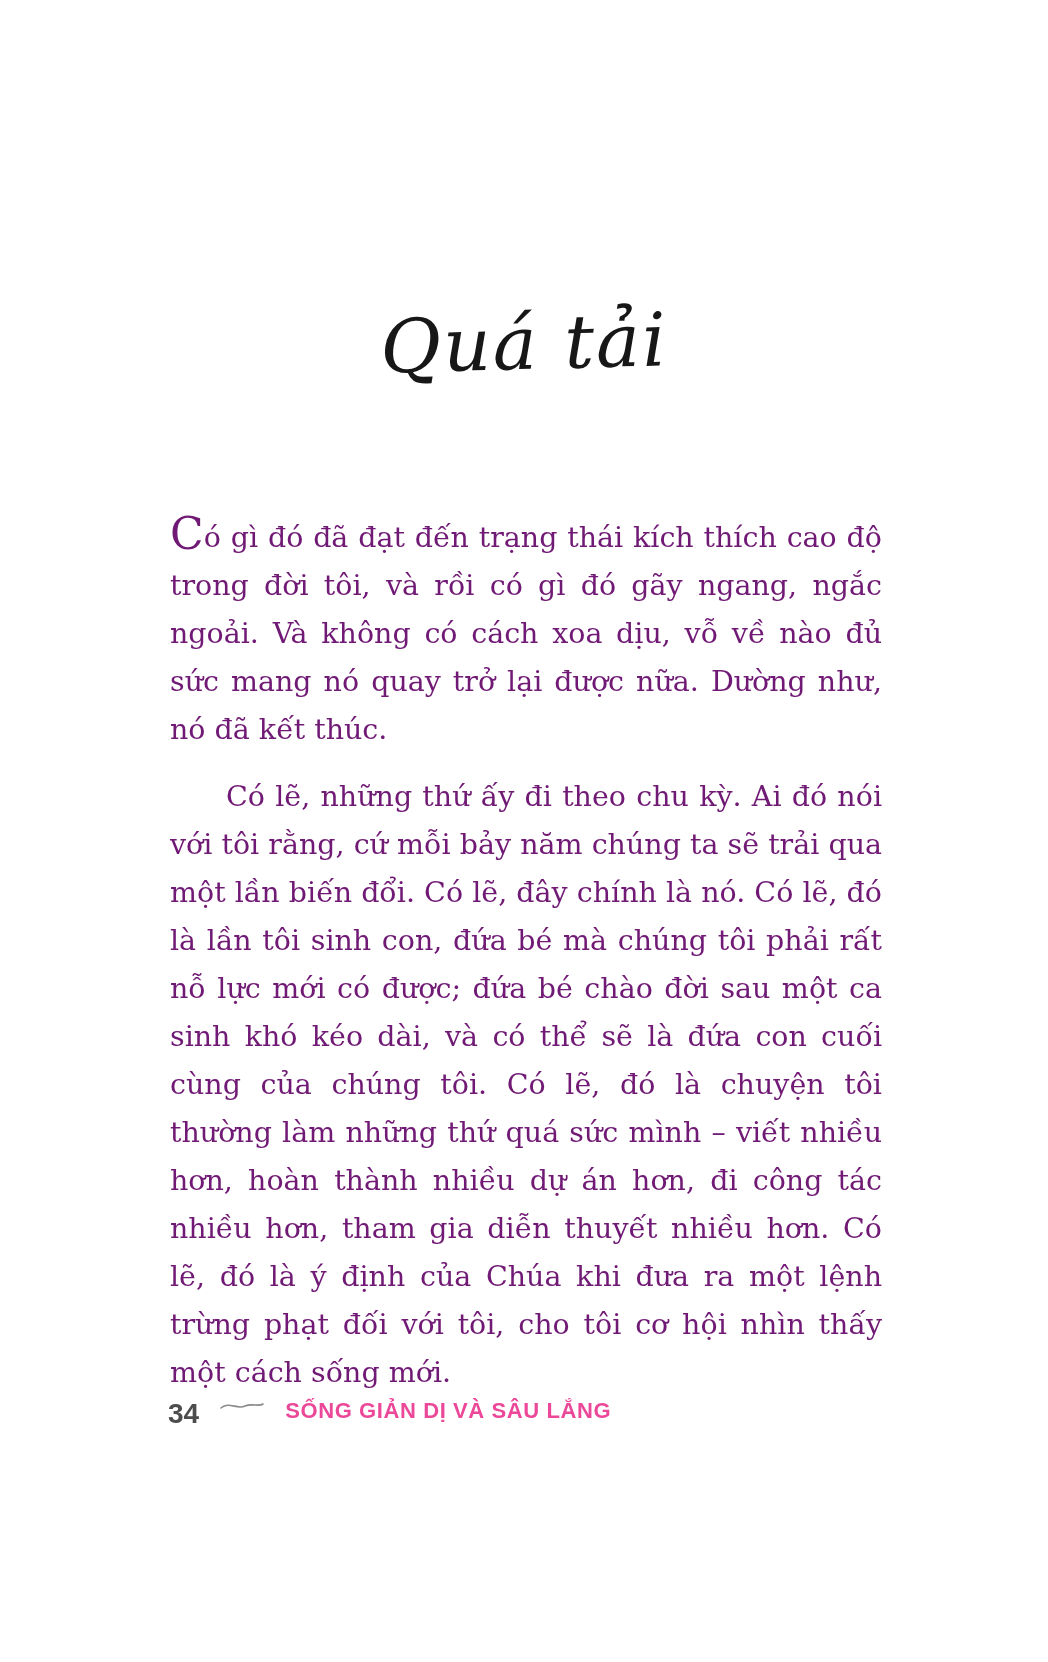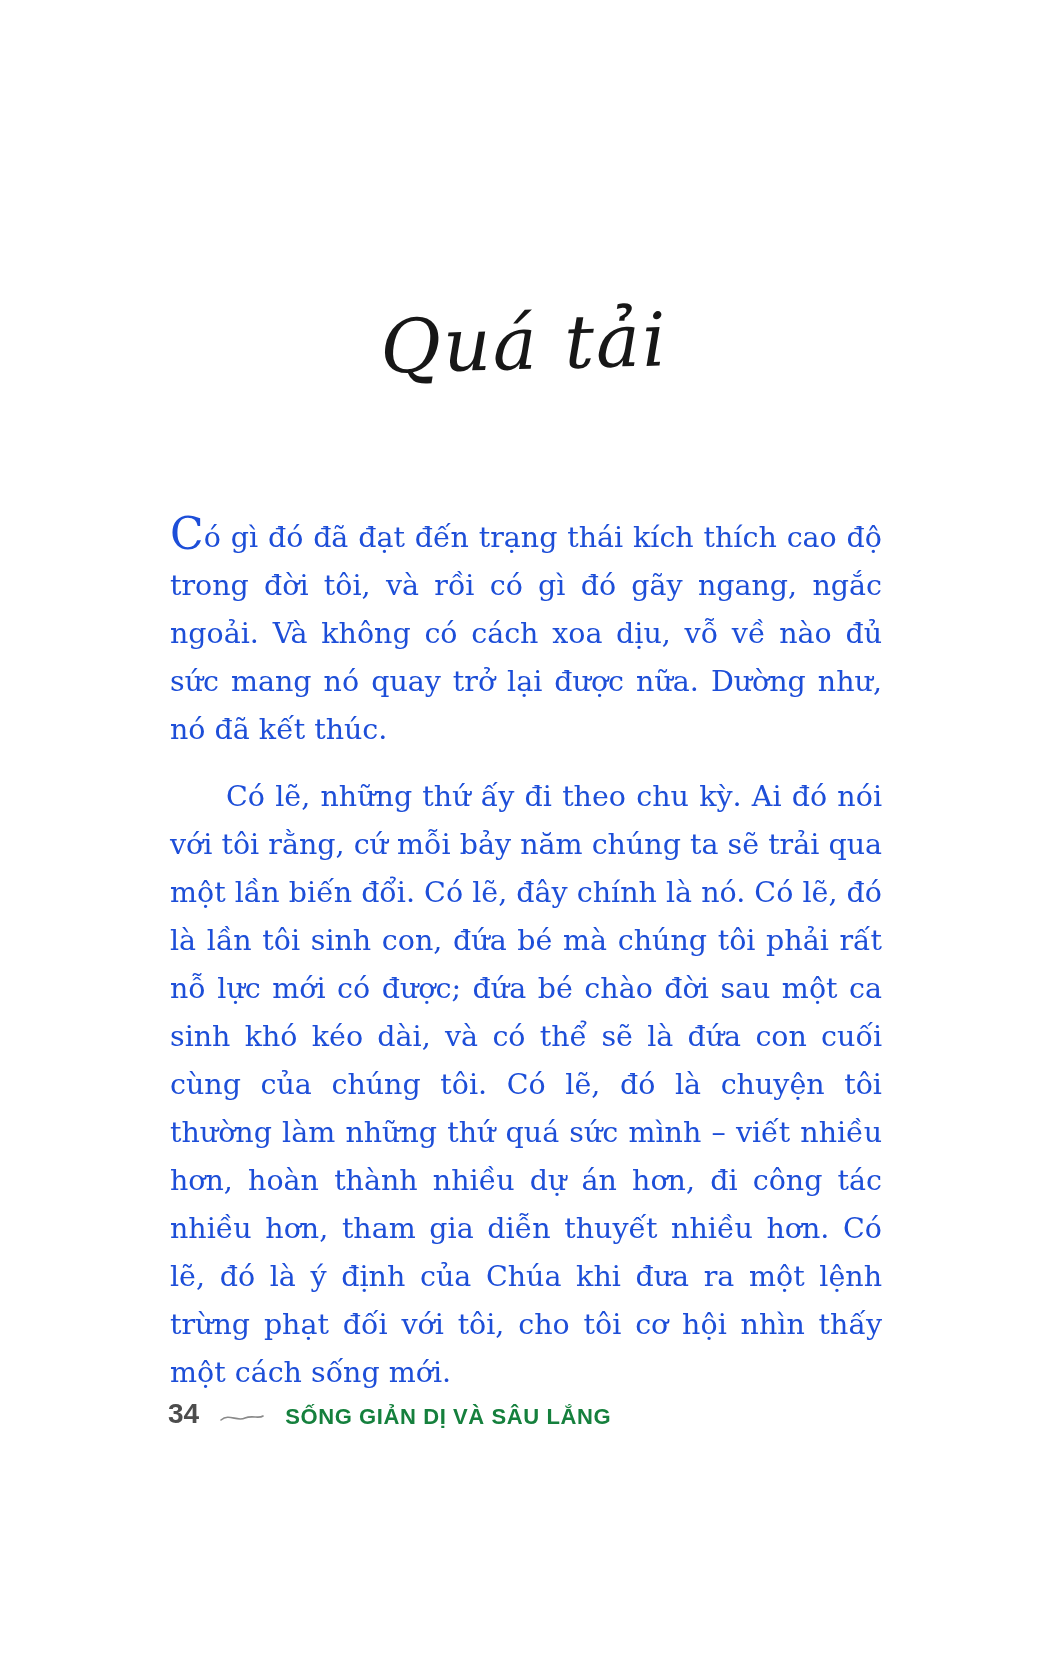--- a/index.html
+++ b/index.html
@@ -34,54 +34,54 @@
   .body-text {
     position: absolute;
     top: 512px;
     left: 170px;
     width: 712px;
   }
   .para {
     font-size: 28.5px;
     line-height: 48px;
     text-align: justify;
-    color: #1d4ed8;
+    color: #701a75;
   }
   .para + .para { margin-top: 19px; }
   .para.indent { text-indent: 56px; }
   .dropcap {
     font-size: 44px;
     line-height: 1;
     vertical-align: -2px;
   }
   .it { font-style: italic; }
   .footer {
     position: absolute;
     top: 1398px;
     left: 168px;
     display: flex;
-    align-items: flex-end;
+    align-items: flex-start;
   }
   .page-number {
     font-family: "Liberation Sans", sans-serif;
     font-weight: bold;
     font-size: 28px;
     color: #4d4d4d;
     margin-right: 20px;
   }
   .flourish {
     margin-right: 20px;
     display: inline-block;
   }
   .book-title {
     font-family: "Liberation Sans", sans-serif;
     font-weight: bold;
     font-size: 22px;
     letter-spacing: 0.6px;
-    color: #15803d;
+    color: #ec4899;
   }
 </style>
 </head>
 <body>
 
 <div class="page">
 
   <div class="chapter-title">Quá tải</div>
 
   <div class="body-text">

